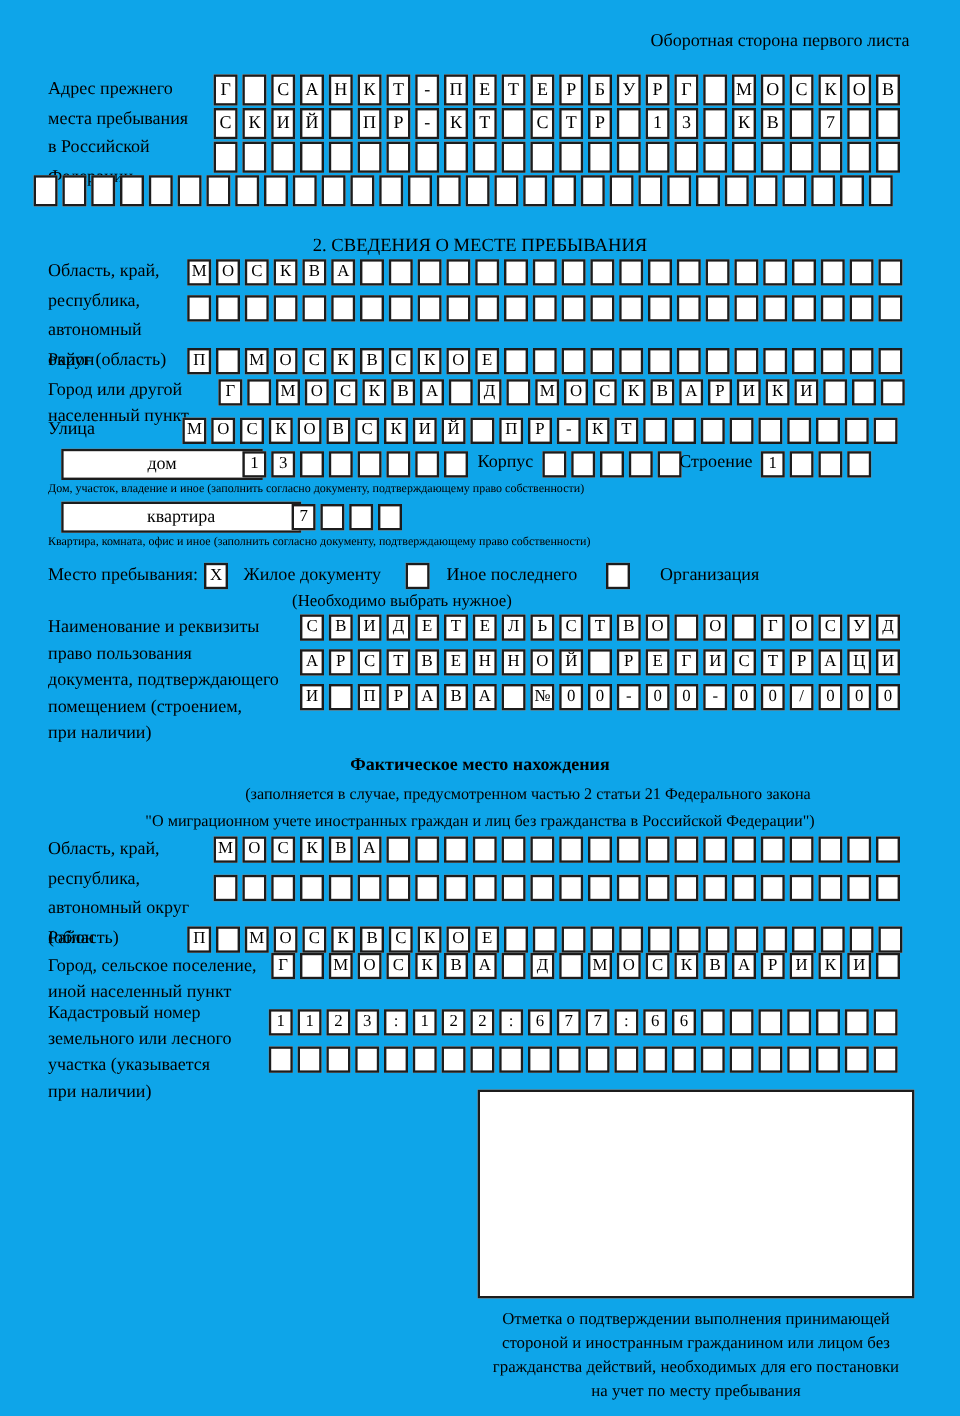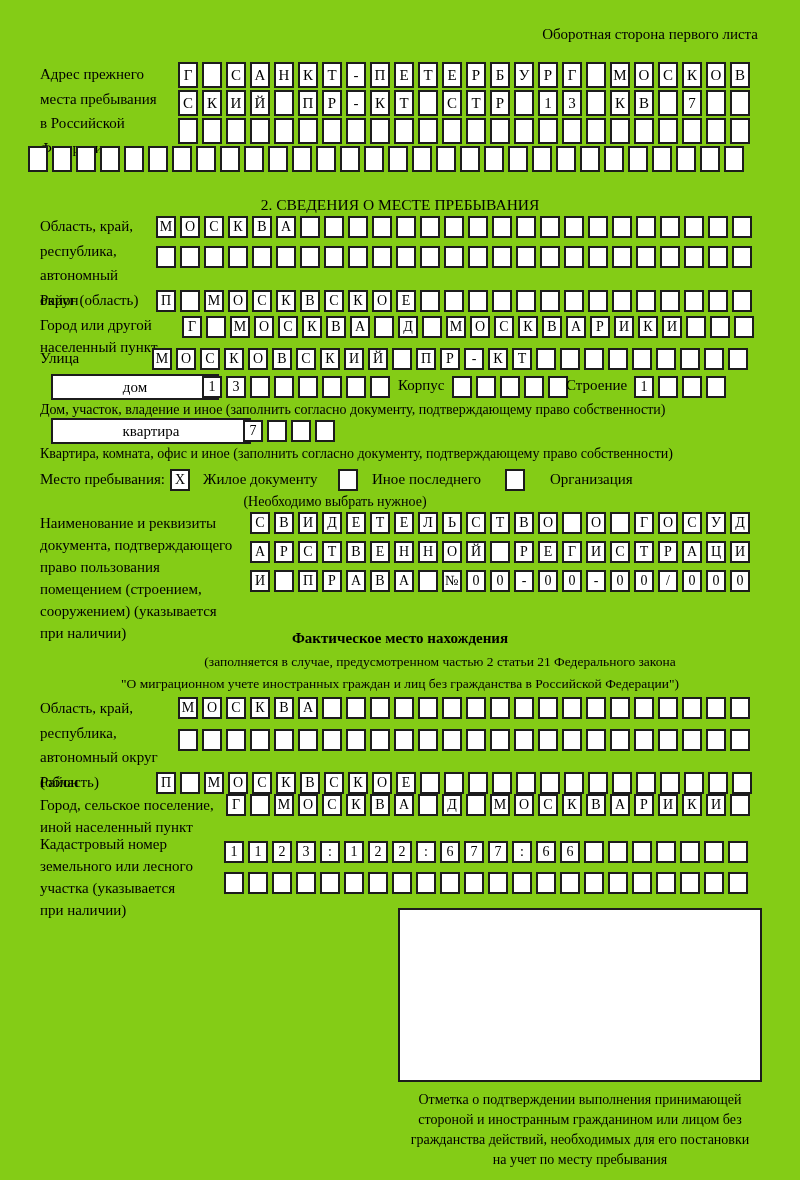--- a/index.html
+++ b/index.html
@@ -1,17 +1,17 @@
 <!DOCTYPE html>
 <html><head>
 <meta charset="utf-8">
 <style>
   html,body { margin:0; padding:0; background:#fff; }
   .page {
-    position:relative; width:800px; height:1180px; background:#84cc16;
+    position:relative; width:800px; height:1180px; background:#0ea5e9;
     font-family:"Liberation Serif", serif; color:#000; overflow:hidden;
   }
   .corner-note { position:absolute; top:26px; right:42px; font-size:15px; }
   .label-block { position:absolute; font-size:15px; line-height:24.5px; white-space:nowrap; }
   .label-block.lh22 { line-height:22px; }
   .abs-label { position:absolute; font-size:15px; white-space:nowrap; }
   .cellrow { position:absolute; display:flex; }
   .cell {
     flex:none; width:20px; height:22px; margin-right:4px;
     border:2px solid #1c1c1c; box-sizing:border-box;
@@ -19,21 +19,21 @@
     font-size:14px; line-height:1; background:#fff;
   }
   .cellrow.tall .cell { height:26px; font-size:15px; }
   .center-note { position:absolute; left:0; width:100%; text-align:center; font-size:13.5px; }
   .section-title { position:absolute; left:0; width:100%; text-align:center; font-weight:normal; font-size:15.5px; }
   .sub-title { position:absolute; left:0; width:100%; text-align:center; font-weight:bold; font-size:15px; }
   .widebox {
     position:absolute; height:26px; border:2px solid #1c1c1c; box-sizing:border-box;
     display:flex; align-items:center; justify-content:center; font-size:15px; background:#fff;margin-left:21px;
   }
-  .small-note { position:absolute; font-size:14px; white-space:nowrap; }
+  .small-note { position:absolute; font-size:10px; white-space:nowrap; }
   .stamp-box { position:absolute; left:398px; top:908px; width:364px; height:174px; border:2px solid #1c1c1c; box-sizing:border-box; background:#fff; }
   .caption-block { position:absolute; left:388px; top:1090px; width:384px; text-align:center; font-size:14px; line-height:20px; }
 </style>
 </head>
 <body>
 
 <div class="page">
 
   <div class="corner-note">Оборотная сторона первого листа</div>
 
@@ -353,24 +353,23 @@
     </div>
   <div class="abs-label" style="left:372px; top:471px;">Иное последнего</div>
   <div class="cellrow" style="left:505px; top:469px;">
       <div class="cell"></div>
     </div>
   <div class="abs-label" style="left:550px; top:471px;">Организация</div>
   <div class="center-note" style="top:494px; width:670px; font-size:14px;">(Необходимо выбрать нужное)</div>
 
   <div class="label-block lh22" style="left:40px; top:512px;">
     <div>Наименование и реквизиты</div>
+    <div>право пользования</div>
     <div>документа, подтверждающего</div>
-    <div>право пользования</div>
     <div>помещением (строением,</div>
-    <div>сооружением) (указывается</div>
     <div>при наличии)</div>
   </div>
   <div class="cellrow" style="left:250px; top:512px;">
       <div class="cell">С</div>
       <div class="cell">В</div>
       <div class="cell">И</div>
       <div class="cell">Д</div>
       <div class="cell">Е</div>
       <div class="cell">Т</div>
       <div class="cell">Е</div>

